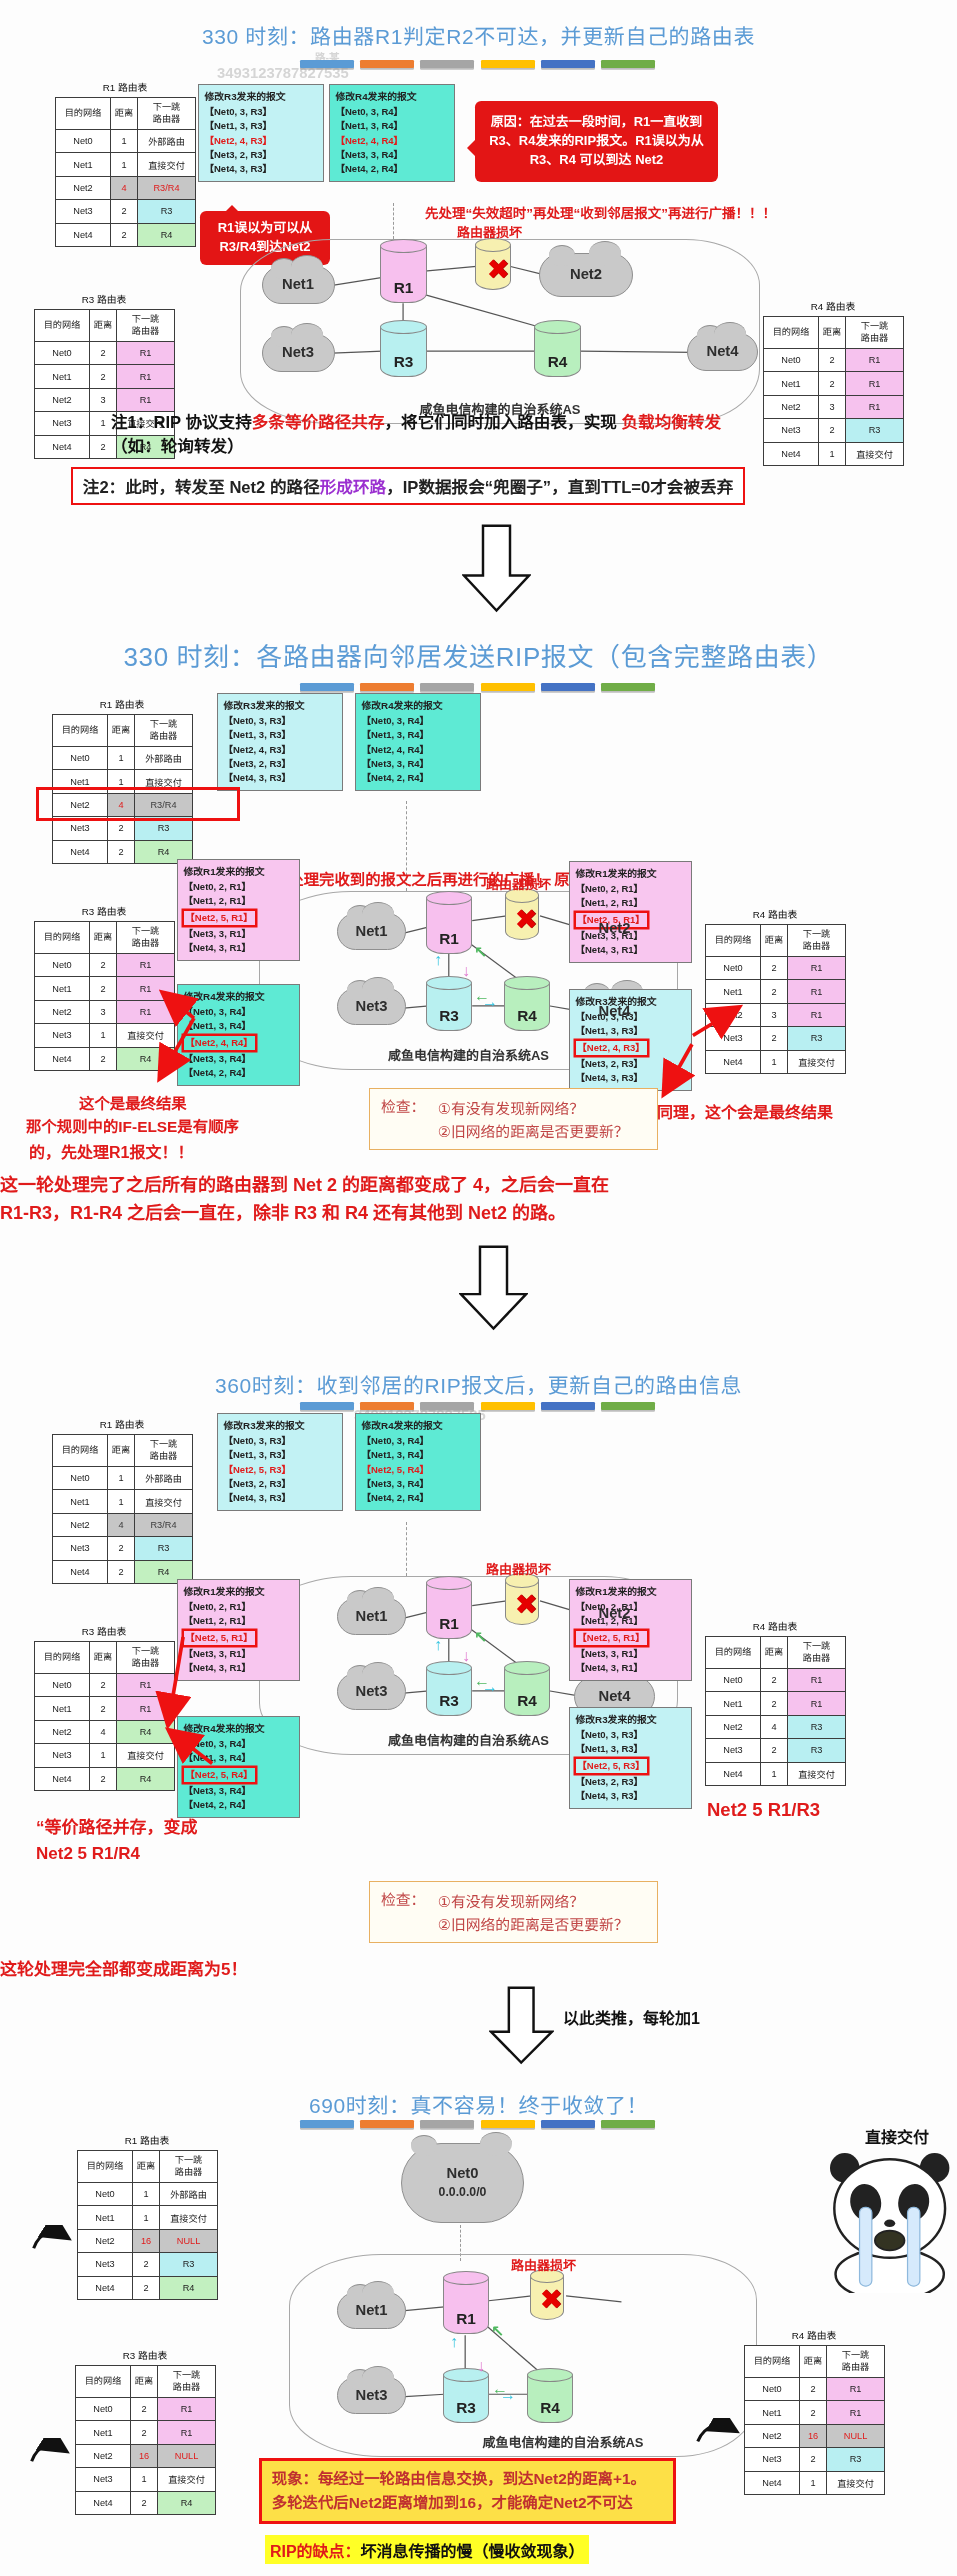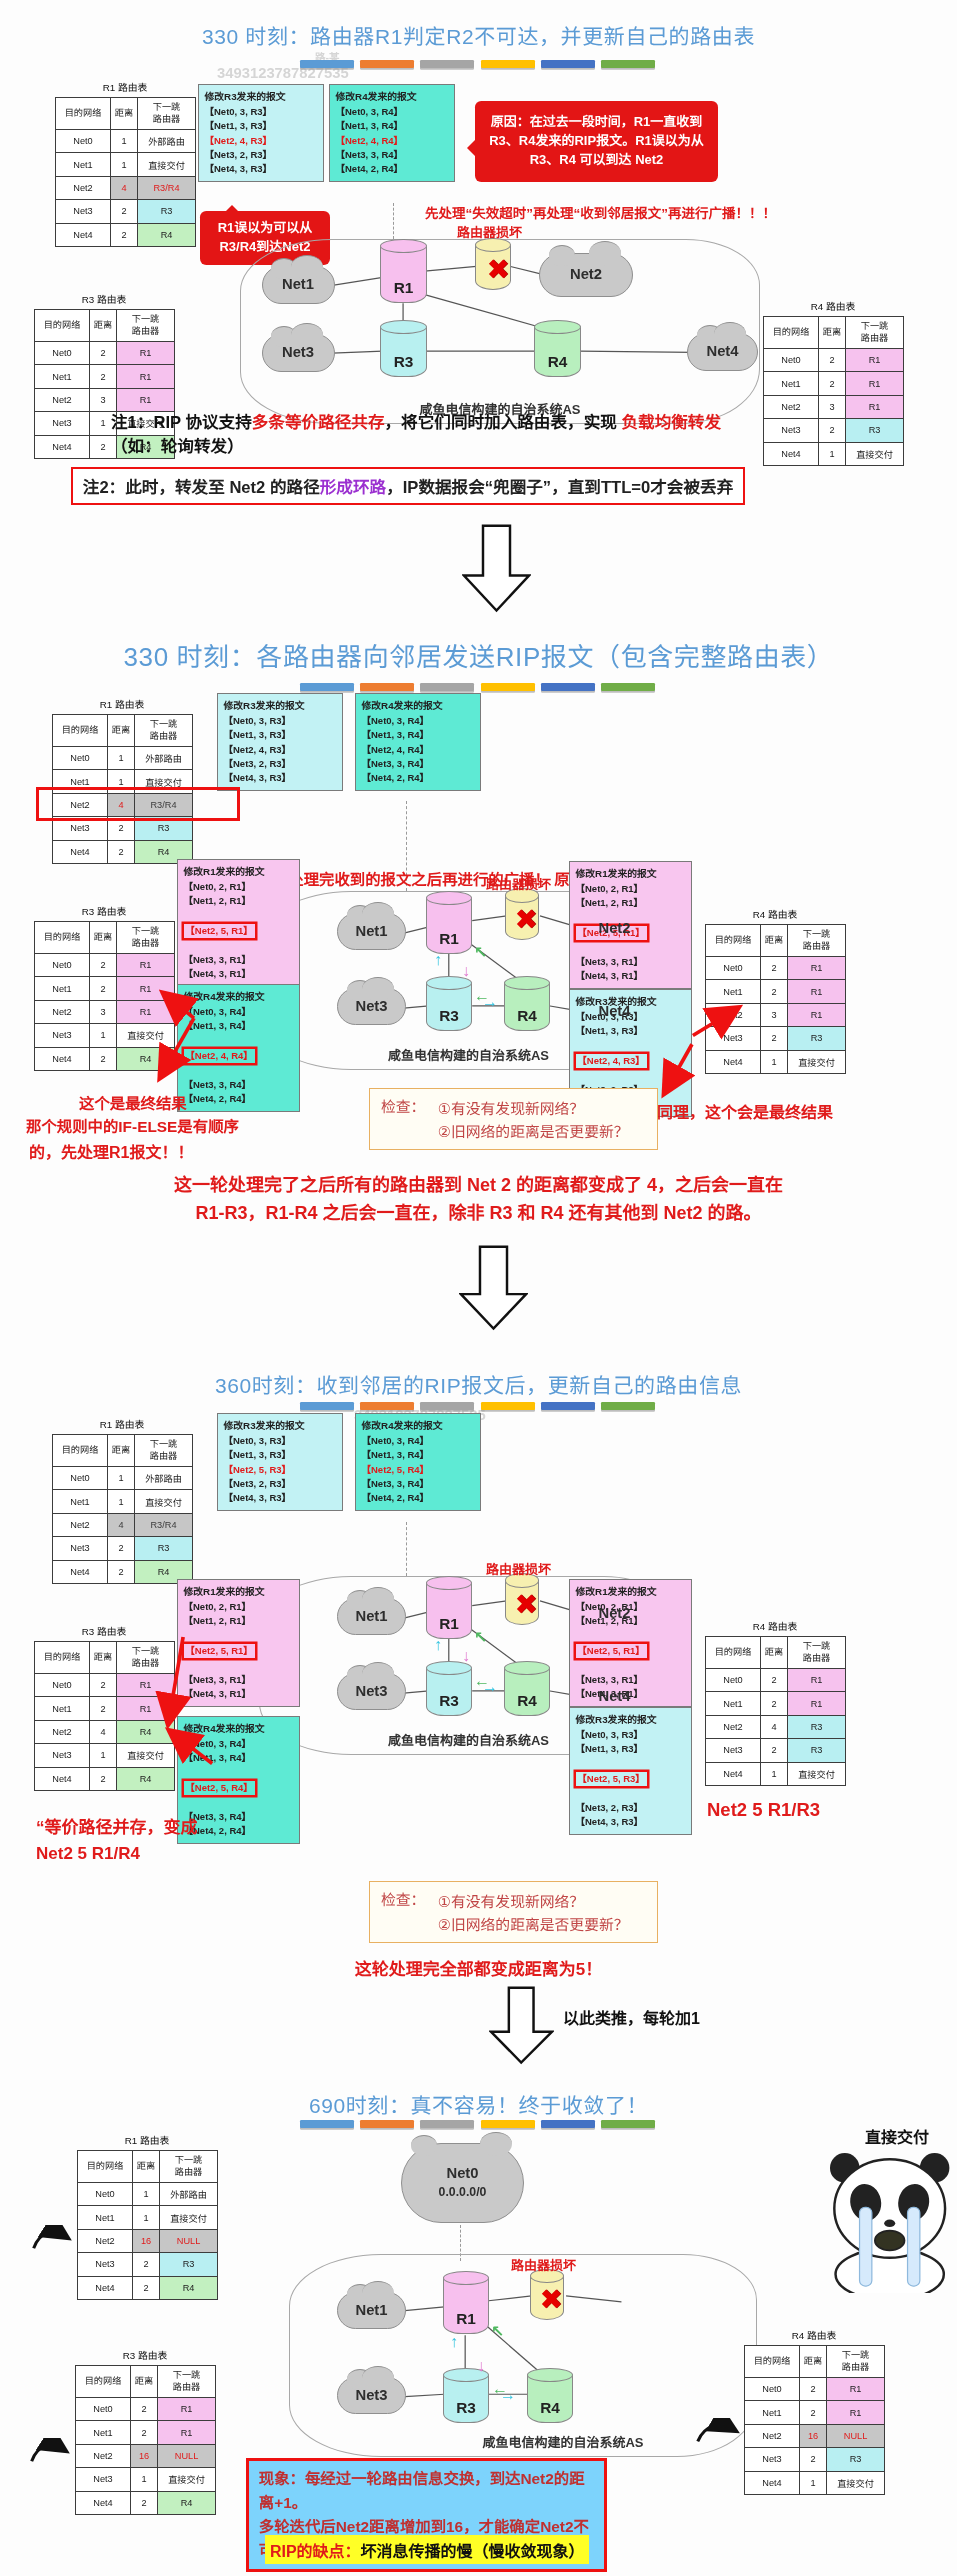--- a/index.html
+++ b/index.html
@@ -22,21 +22,21 @@
   .cw1{width:55px}.cw2{width:27px}.cw3{width:58px}
   .bg-pink{background:#f6c2ee}.bg-cyan{background:#b8eff2}.bg-green{background:#c2f0c0}.bg-gray{background:#c6c6c6}
   .t-red{color:#e01b1b;font-weight:bold}
   .t-dark{color:#3c3c3c}
   
   .pkt{position:absolute;border:1px solid #7a7a7a;padding:4.3px 5.5px;width:126px}
   .pkt-cyan{background:#c2f2f4}.pkt-green{background:#5eead4}.pkt-pink{background:#f8c6ef}
   .pt{font-size:9.8px;font-weight:bold;margin-bottom:1.8px}
   .pe{font-size:9.5px;font-weight:bold;line-height:1.5}
   .pe.red{color:#e01b1b}
-  .rfr{box-shadow:0 0 0 2.5px #ee1111;width:max-content;padding:0 1.8px;margin:15px 0}
+  .rfr{box-shadow:0 0 0 2.5px #ee1111;width:max-content;padding:0 1.8px;margin:2px 0}
   
   .callout{background:#e31515;color:#fff;font-weight:bold;border-radius:6.2px;display:flex;
            align-items:center;justify-content:center;text-align:center;white-space:pre-line;line-height:1.45}
   .tail-left::before{content:"";position:absolute;left:-16px;top:48%;border:8.6px solid transparent;border-right-color:#e31515}
   .tail-up::before{content:"";position:absolute;left:24.6px;top:-13.5px;border:7.4px solid transparent;border-bottom-color:#e31515}
   .red-b{color:#e01b1b;font-weight:bold}
   .purple-b{color:#9b30d0;font-weight:bold}
   .note1{font-size:16.6px;line-height:1.45;color:#111;font-weight:bold}
   .note2{border:2.5px solid #ee1111;padding:4.9px 9.8px;font-size:16.6px;font-weight:bold;width:max-content;background:#fff}
   .check{display:flex;gap:12.3px;border:1.5px solid #e8b061;background:#fffdf4;padding:6.2px 11px;
@@ -58,21 +58,21 @@
   .cyl-pink{background:#f7c0ee}.cyl-yellow{background:#f7f0b0}.cyl-cyan{background:#b8f0f0}.cyl-green{background:#b8efbe}
   .xmark{position:absolute;left:50%;top:46%;transform:translate(-50%,-50%);font-size:28px;color:#e60000;
          z-index:3;text-shadow:0.6px 0.6px 0 #900;font-weight:bold}
   .as-rect{position:absolute;inset:0;border:1.2px solid #a8a8a8;border-radius:92px 74px 80px 92px/52px 46px 55px 52px}
   .as-label{position:absolute;left:0;right:0;bottom:6.2px;text-align:center;font-size:13px;font-weight:bold;color:#333}
   .dmg{position:absolute;color:#e01b1b;font-size:13px;font-weight:bold;width:111px}
   .vdash{position:absolute;width:0;border-left:1.5px dashed #9a9a9a}
   .parrow{position:absolute;font-size:16px;font-weight:bold;z-index:5}
   .links{position:absolute;overflow:visible}
   .ann{font-weight:bold;color:#e01b1b}
-  .center{width:100%;text-align:center}
+  .center{width:100%;}
 </style>
 </head>
 <body>
 
 <div class="abs sec-title" style="top:19.7px">330 时刻：路由器R1判定R2不可达，并更新自己的路由表</div>
 <div class="abs wm2" style="left:315px;top:49px">路-某</div>
 <div class="abs bars" style="left:300px;top:60px">
   <span class="bar b0"></span>
     <span class="bar b1"></span>
     <span class="bar b2"></span>
@@ -1004,20 +1004,20 @@
 </div>
 <svg class="abs" style="left:694px;top:2418px" width="48" height="27" viewBox="0 0 78 44">
   <defs>
       <marker id="bh3" markerWidth="10" markerHeight="10" refX="8" refY="5" orient="auto">
         <path d="M0,0 L10,5 L0,10 z" fill="#111"></path>
       </marker>
     </defs>
   <path d="M6,38 C18,10 42,6 66,20" fill="none" stroke="#111" stroke-width="5" marker-end="url(#bh3)"></path>
 </svg>
 
-<div class="abs" style="left:246px;top:2458px;width:361px;border:3.1px solid #ee1111;padding:6.2px 9.8px;font-size:15.4px;font-weight:bold;color:#c03030;line-height:1.55;background:#7dd3fc">
+<div class="abs" style="left:259px;top:2458px;width:417px;border:3.1px solid #ee1111;padding:6.2px 9.8px;font-size:15.4px;font-weight:bold;color:#c03030;line-height:1.55;background:#fde047">
   <div>现象：每经过一轮路由信息交换，到达Net2的距离+1。</div>
   <div>多轮迭代后Net2距离增加到16，才能确定Net2不可达</div>
 </div>
 <div class="abs hl-yellow" style="left:265px;top:2535px">
   <span class="red-b">RIP的缺点：</span><span style="color:#111">坏消息传播的慢（慢收敛现象）</span>
 </div>
 
 
 </body></html>

